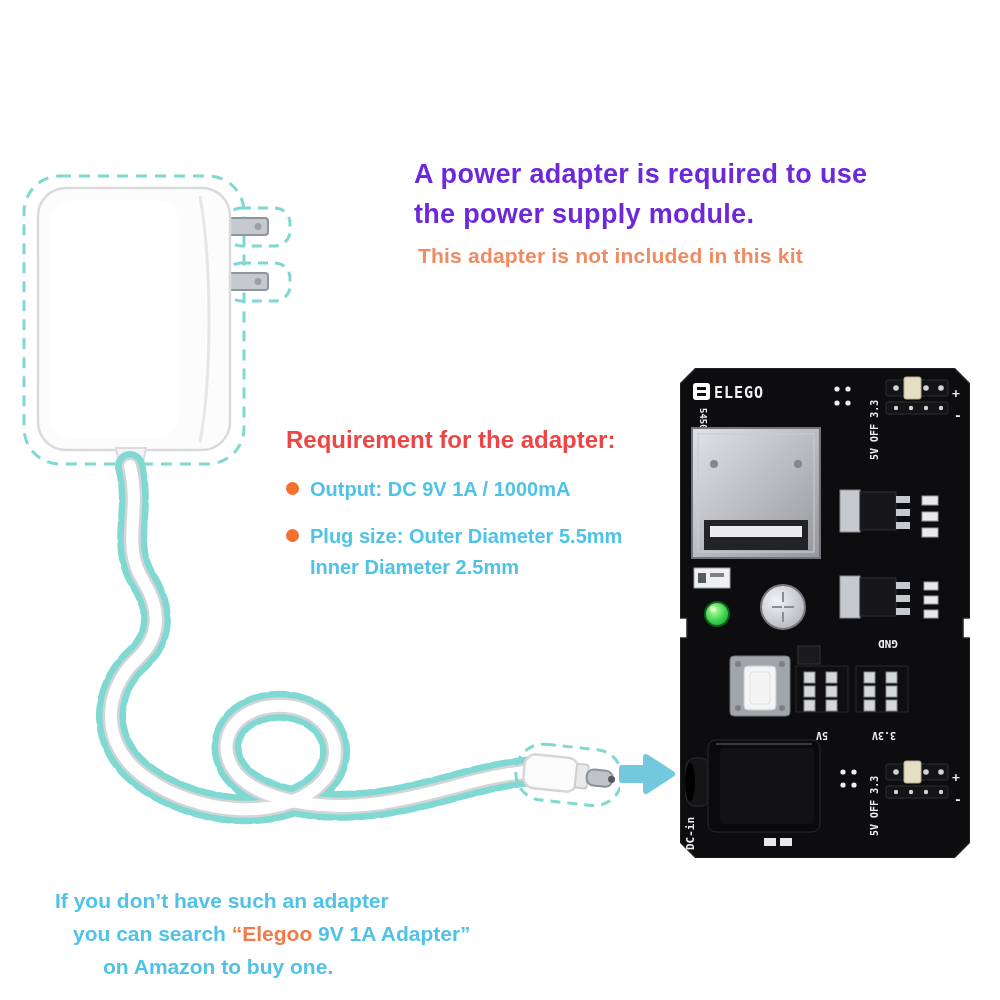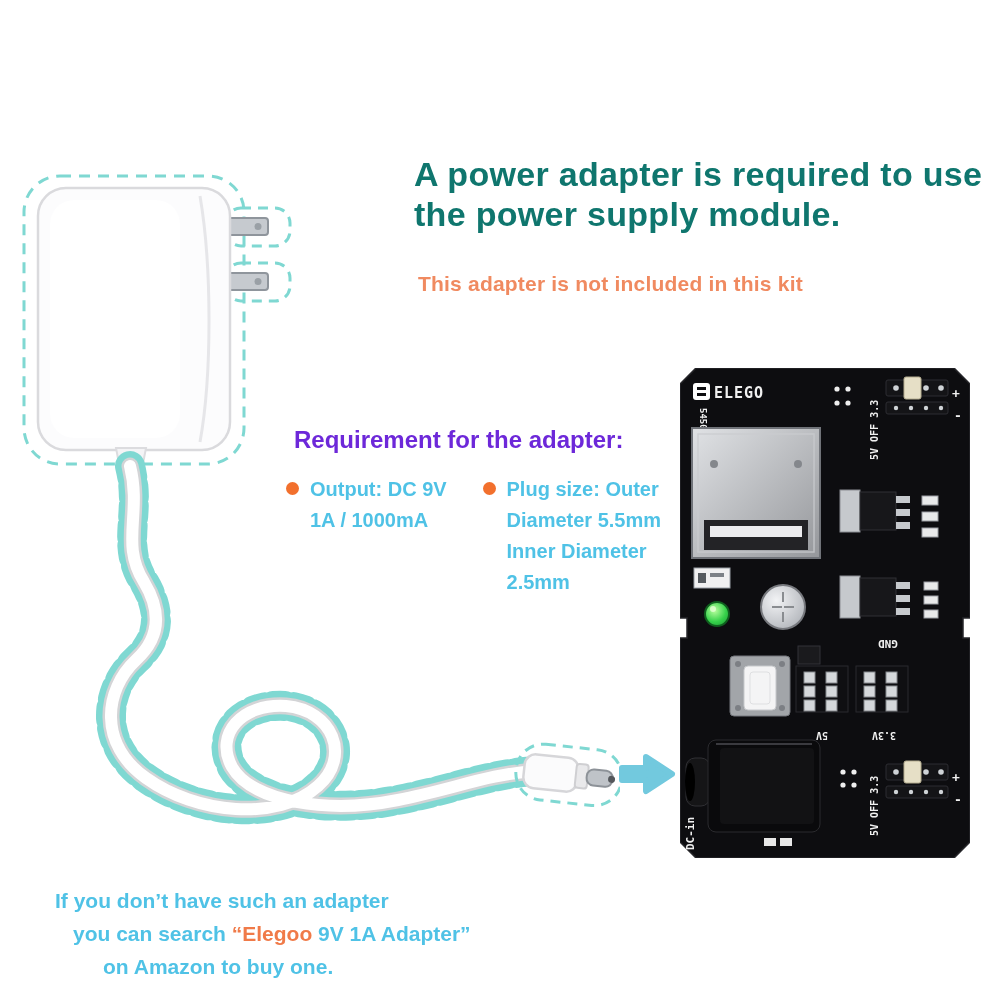--- a/index.html
+++ b/index.html
@@ -1,28 +1,28 @@
 <!DOCTYPE html>
 <html><head>
 <meta charset="utf-8">
 <style>
   * { margin:0; padding:0; box-sizing:border-box; }
   html,body { width:1000px; height:1000px; background:#ffffff; overflow:hidden;
               font-family:"Liberation Sans", sans-serif; }
   .stage { position:relative; width:1000px; height:1000px; background:#ffffff; }
   .abs { position:absolute; }
 
-  .headline { left:414px; top:154px; font-size:34px; font-weight:700;
-              color:#0f766e; line-height:40px; letter-spacing:.3px; }
+  .headline { left:414px; top:154px; font-size:27px; font-weight:700;
+              color:#6d28d9; line-height:40px; letter-spacing:.3px; }
   .note { left:418px; top:244px; font-size:21px; font-weight:700;
-          color:#f08a60; letter-spacing:.2px;margin-top:28px; }
+          color:#f08a60; letter-spacing:.2px; }
 
   .req { left:286px; top:426px; width:410px; }
-  .req-heading { font-size:24px; font-weight:700; color:#6d28d9;margin-left:8px; }
-  .req-items { margin-top:20px; display:flex; flex-direction:row; gap:16px; }
+  .req-heading { font-size:24px; font-weight:700; color:#ef4444; }
+  .req-items { margin-top:20px; display:flex; flex-direction:column; gap:16px; }
   .req-item { display:flex; gap:11px; align-items:flex-start; }
   .bullet { width:13px; height:13px; border-radius:50%; background:#f2702d;
             margin-top:8px; flex:0 0 auto; }
   .req-text { font-size:20px; font-weight:700; color:#4fc2e6; line-height:31px; }
 
   .footer { left:55px; top:884px; font-size:21px; font-weight:700;
             color:#4fc2e6; line-height:33px; }
   .footer .l2 { padding-left:18px; }
   .footer .l3 { padding-left:8px;margin-left:40px; }
   .brand-orange { color:#f07a48; }

